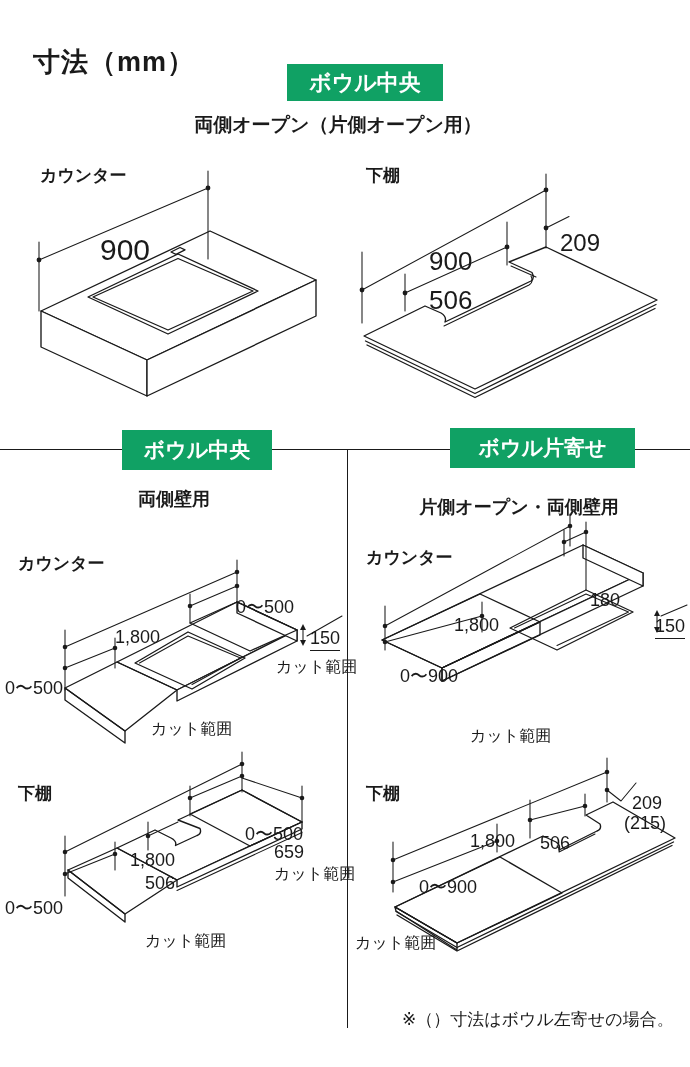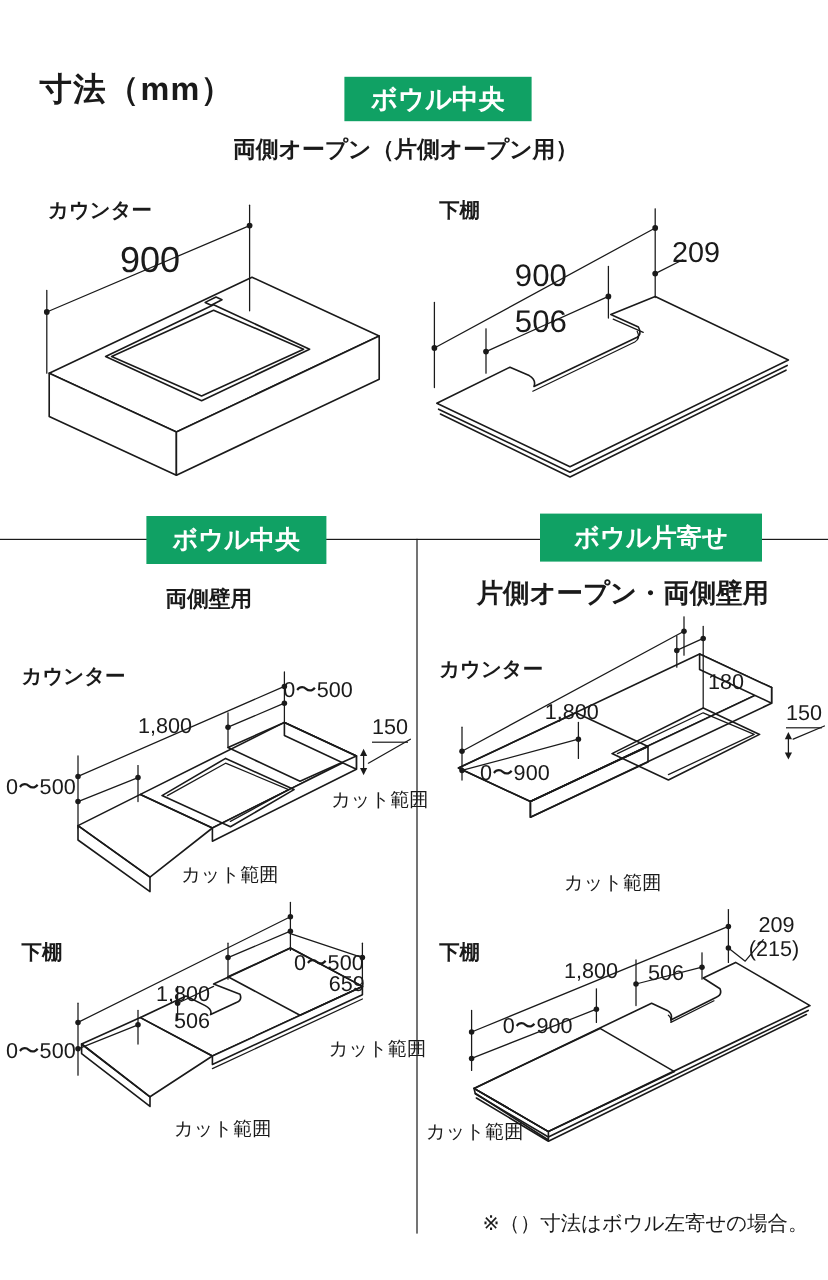--- a/index.html
+++ b/index.html
@@ -6,41 +6,41 @@
   #page{position:relative;width:690px;height:1067px;background:#fff;overflow:hidden;
         font-family:"Liberation Sans","DejaVu Sans",sans-serif;color:#1a1a1a;}
   .abs{position:absolute;white-space:nowrap;}
   .title{font-size:27px;font-weight:bold;letter-spacing:1px;}
   .badge{background:#10a164;color:#fff;font-weight:bold;display:flex;align-items:center;justify-content:center;margin-left:30px;}
   .badge.b22{font-size:22px;}
   .badge.b21{font-size:21px;}
   .subtitle{font-weight:bold;text-align:center;}
   .lbl{font-size:17px;font-weight:bold;}
   .cut{font-size:16px;font-weight:normal;}
-  .dim{font-size:18px;}
+  .dim{font-size:18px;margin-top:32px;}
   .dim-xl{font-size:30px;}
   .dim-lg{font-size:26px;}
   .dim-md{font-size:24px;}
   .uline{border-bottom:1.6px solid #1a1a1a;padding-bottom:1px;}
   .note{font-size:17px;}
   .hline{position:absolute;left:0;top:449px;width:690px;height:0;border-top:1.6px solid #1a1a1a;}
   .vline{position:absolute;left:347px;top:449px;height:579px;width:0;border-left:1.6px solid #1a1a1a;}
   svg{position:absolute;overflow:visible;}
   svg path,svg line,svg polyline{stroke:#1a1a1a;fill:none;stroke-width:1.35;stroke-linejoin:round;stroke-linecap:round;}
   svg .w{fill:#fff;}
   svg .dl{stroke-width:1.05;}
   svg .dot{fill:#1a1a1a;stroke:none;}
   svg .ah{fill:#1a1a1a;stroke:none;}
 </style>
 </head>
 <body>
 
 <div id="page">
 
-  <div class="abs title" style="left:33px;top:56px;">寸法（mm）</div>
+  <div class="abs title" style="left:33px;top:44px;">寸法（mm）</div>
   <div class="abs badge b22" style="left:257px;top:64px;width:156px;height:37px;">ボウル中央</div>
   <div class="abs subtitle" style="left:160px;top:112px;width:356px;font-size:19px;">両側オープン（片側オープン用）</div>
 
   <svg style="left:30px;top:165px;" width="315" height="245" viewBox="30 165 315 245">
     <path class="w" d="M41,311 L210,231 L316,280 L147,360 Z"></path>
     <path class="w" d="M41,311 L41,347 L147,396 L147,360 Z"></path>
     <path class="w" d="M147,360 L147,396 L316,316 L316,280 Z"></path>
     <path d="M88,297 L178,254 L258,291 L168,334 Z"></path>
     <path d="M93,297 L178,258.5 L253,291 L168,330 Z"></path>
     <path class="w" d="M171,252 l9,-4.5 l5,2.3 l-9,4.5 Z"></path>
@@ -76,21 +76,21 @@
   <div class="abs dim dim-lg" style="left:429px;top:214px;">900</div>
   <div class="abs dim dim-lg" style="left:429px;top:253px;">506</div>
   <div class="abs dim dim-md" style="left:560px;top:197px;">209</div>
 
   <div class="hline"></div>
   <div class="vline"></div>
 
   <div class="abs badge b21" style="left:92px;top:430px;width:150px;height:40px;">ボウル中央</div>
   <div class="abs badge b21" style="left:420px;top:428px;width:185px;height:40px;">ボウル片寄せ</div>
   <div class="abs subtitle" style="left:94px;top:487px;width:160px;font-size:18px;">両側壁用</div>
-  <div class="abs subtitle" style="left:389px;top:480px;width:260px;font-size:22px;">片側オープン・両側壁用</div>
+  <div class="abs subtitle" style="left:389px;top:495px;width:260px;font-size:18px;">片側オープン・両側壁用</div>
 
   <svg style="left:0px;top:540px;" width="348" height="235" viewBox="0 540 348 235">
     <defs>
       <pattern id="hc" width="8.5" height="8.5" patternUnits="userSpaceOnUse" patternTransform="rotate(45)">
         <rect width="8.5" height="8.5" fill="#fff"></rect>
         <line x1="0" y1="0" x2="0" y2="8.5" stroke="#2a2a2a" stroke-width="1"></line>
       </pattern>
     </defs>
     <path class="w" d="M117,662 L237,602 L297,630 L177,690 Z"></path>
     <path class="w" d="M177,690 L297,630 L297,641 L177,701 Z"></path>

